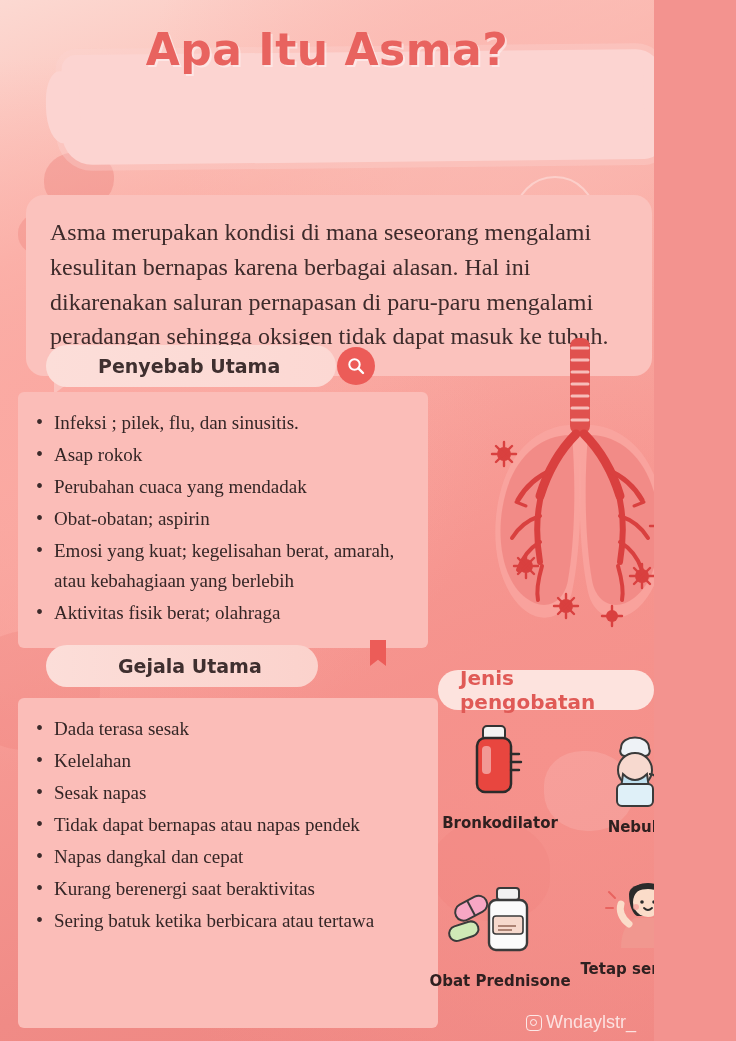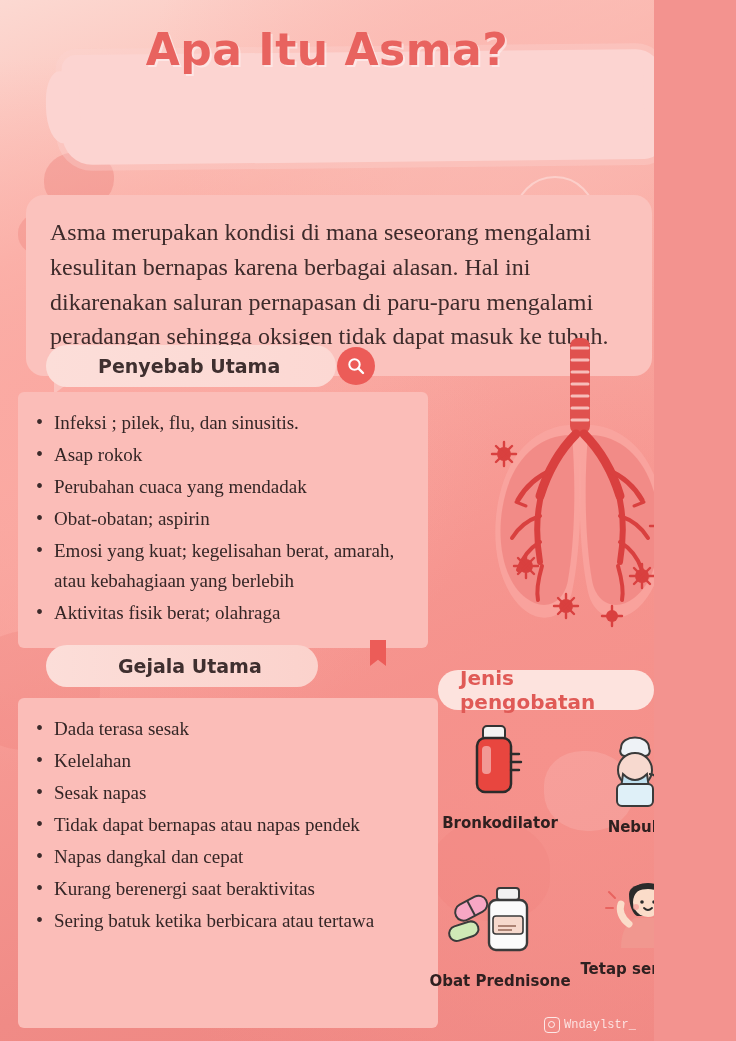--- a/index.html
+++ b/index.html
@@ -205,22 +205,22 @@
 
   
   .footer {
     position: absolute;
     right: 18px;
     bottom: 8px;
     display: flex;
     align-items: center;
     gap: 4px;
     color: rgba(255,255,255,0.75);
-    font-family: Liberation Mono, monospace;
-    font-size: 12px;
+    font-family: Liberation Sans, sans-serif;
+    font-size: 18px;
   }
   .ig-box {
     width: 14px; height: 14px;
     border: 1.6px solid rgba(255,255,255,0.8);
     border-radius: 4px;
     position: relative;
   }
   .ig-box::after {
     content: "";
     position: absolute;

